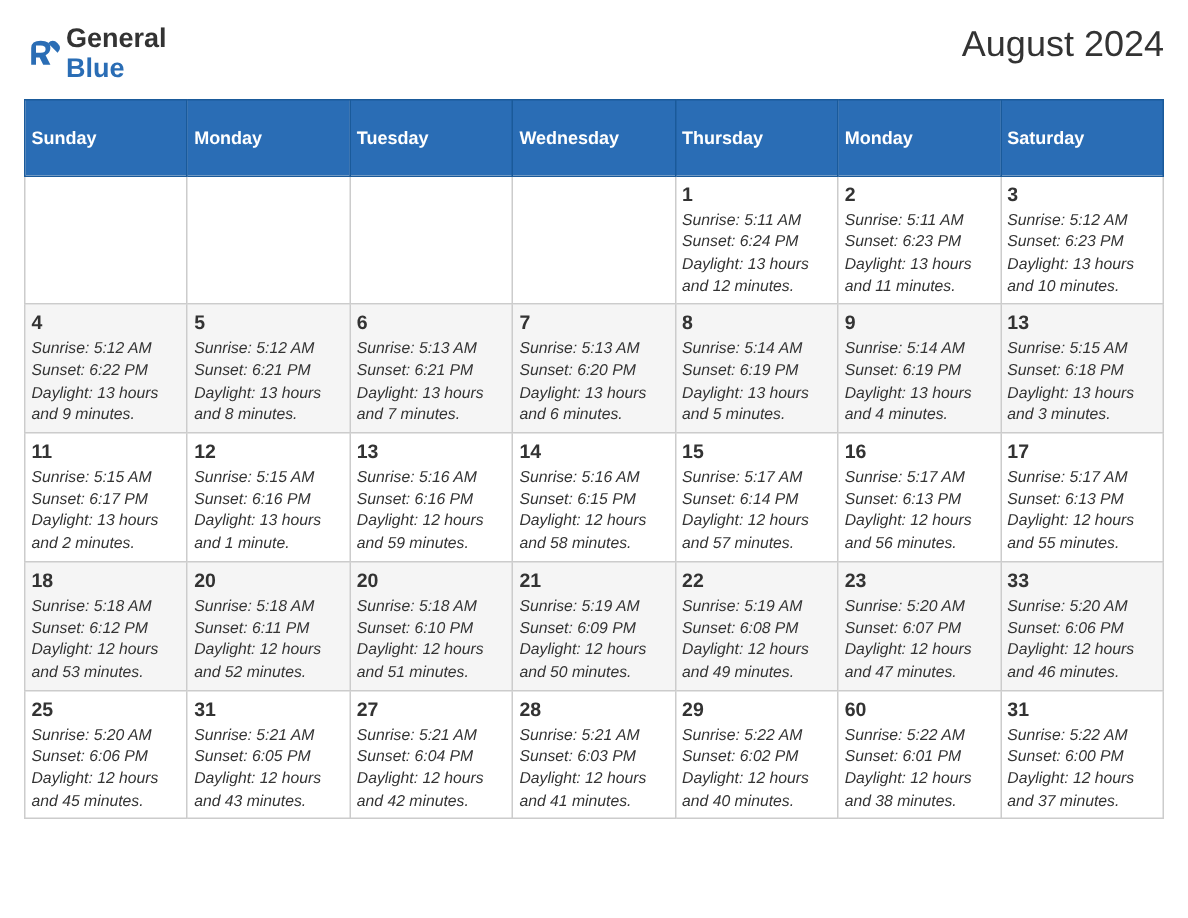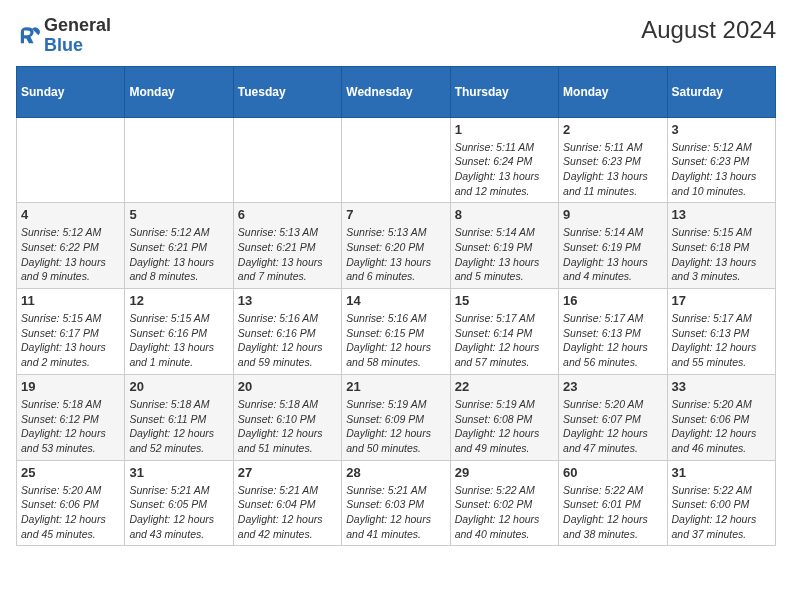--- a/index.html
+++ b/index.html
@@ -239,21 +239,21 @@
         <td>
           <div class="day-num">17</div>
           <div class="day-info" style="white-space: pre-line;">Sunrise: 5:17 AM
 Sunset: 6:13 PM
 Daylight: 12 hours
 and 55 minutes.</div>
         </td>
       </tr>
       <tr>
         <td>
-          <div class="day-num">19</div>
+          <div class="day-num">18</div>
           <div class="day-info" style="white-space: pre-line;">Sunrise: 5:18 AM
 Sunset: 6:12 PM
 Daylight: 12 hours
 and 53 minutes.</div>
         </td>
         <td>
           <div class="day-num">20</div>
           <div class="day-info" style="white-space: pre-line;">Sunrise: 5:18 AM
 Sunset: 6:11 PM
 Daylight: 12 hours

